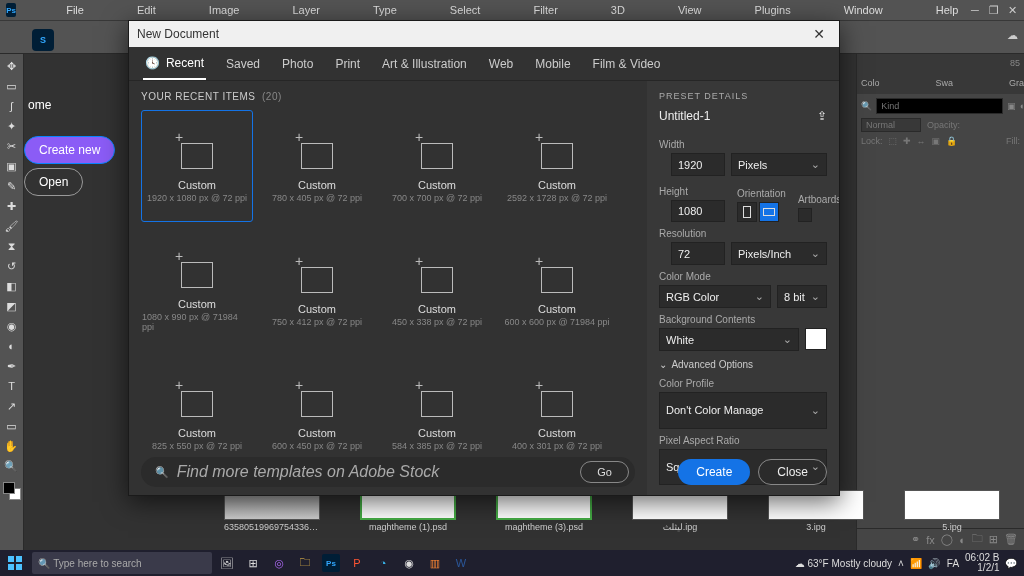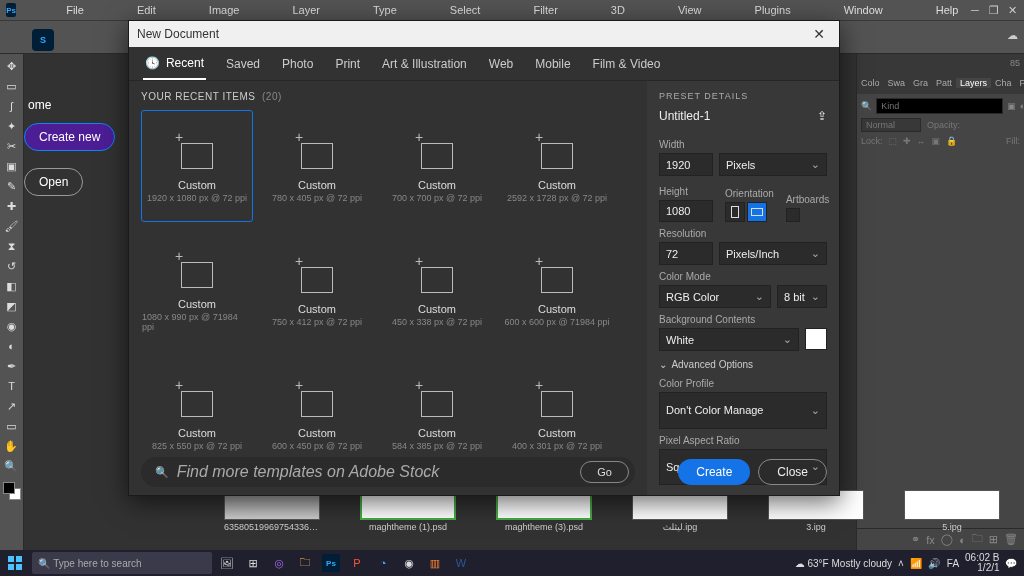--- a/index.html
+++ b/index.html
@@ -24,30 +24,30 @@
   .toolbar { width: 24px; background: #535353; display:flex; flex-direction:column; align-items:center; padding-top:2px; gap:0; border-right:1px solid #2a2a2a;}
   .toolbar .tool { width:22px; height:20px; display:flex; align-items:center; justify-content:center; color:#ddd; }
   .toolbar .swatch { width:18px; height:18px; position:relative; margin-top:6px;}
   .toolbar .swatch .fg { width:12px;height:12px;background:#000;border:1px solid #888;position:absolute;top:0;left:0;}
   .toolbar .swatch .bg { width:12px;height:12px;background:#fff;border:1px solid #888;position:absolute;bottom:0;right:0;}
 
   
   .homeview { flex:1; background:#323232; position:relative;}
   .home-label { position:absolute; left:4px; top:44px; color:#fff; font-size:12px;}
   .pill-btn { position:absolute; left:0px; border-radius:14px; padding:6px 14px; font-size:12px; color:#fff;}
-  .pill-create { top:69px; background:#4c1d95; border:1px solid #0a84ff;text-align:right;}
+  .pill-create { top:82px; background:#8b5cf6; border:1px solid #0a84ff;text-align:right;}
   .pill-open { top:114px; background:transparent; border:1px solid #999;}
   .thumbrow { position:absolute; bottom:10px; left:200px; right:10px; height:50px; display:flex; gap:40px; }
   .thumbrow .th { width:96px; text-align:center; }
   .thumbrow .th .box { width:96px; height:30px; background:#fff; border:1px solid #555;}
   .thumbrow .th .cap { font-size:9px; color:#ccc; margin-top:2px; white-space:nowrap; overflow:hidden; text-overflow:ellipsis;}
 
   
   .panels { width:168px; background:#454545; border-left:1px solid #2a2a2a; display:flex; flex-direction:column;}
-  .panel-tabs { height:22px; background:#383838; display:flex; align-items:center; font-size:9px; color:#aaa;}
+  .panel-tabs { height:22px; background:#383838; display:flex; align-items:center; font-size:9px; color:#aaa;gap:48px;}
   .panel-tabs span { padding:0 4px; }
   .panel-tabs span.active { background:#454545; color:#fff; }
   .layers-body { flex:1; padding:4px; font-size:9px; color:#888;}
   .layers-search { display:flex; align-items:center; gap:4px; margin-bottom:4px;}
   .layers-search input { flex:1; background:#000000; border:1px solid #2a2a2a; color:#888; font-size:9px; padding:2px 4px;}
   .layers-row { display:flex; align-items:center; gap:6px; margin-bottom:4px; color:#777;}
   .layers-row .sel { background:#383838; border:1px solid #2a2a2a; padding:1px 4px; font-size:9px; color:#777; }
   .panel-footer { height:22px; border-top:1px solid #2a2a2a; display:flex; align-items:center; justify-content:flex-end; gap:6px; padding:0 6px; color:#888;}
 
   
@@ -74,21 +74,21 @@
   .stockbar { position:absolute; bottom:8px; left:12px; right:12px; height:30px; background:#2b2b2b; border-radius:16px; display:flex; align-items:center; padding:0 6px 0 14px; gap:8px;}
   .stockbar .search { color:#aaa; font-style:italic; font-size:16px; flex:1;}
   .stockbar .go { border:1px solid #888; border-radius:14px; padding:4px 16px; font-size:11px; color:#ddd; background:transparent;}
 
   .preset-details { width:192px; background:#383838; padding:10px 12px; display:flex; flex-direction:column; font-size:10px; color:#ccc;}
   .pd-head { font-size:9px; letter-spacing:1px; color:#aaa; margin-bottom:8px;}
   .pd-name { display:flex; align-items:center; justify-content:space-between; margin-bottom:10px;}
   .pd-name span { color:#eee; font-size:12px;}
   .pd-label { color:#aaa; font-size:10px; margin:6px 0 3px;}
   .pd-row { display:flex; gap:6px; }
-  .pd-input { background:#2b2b2b; border:1px solid #222; color:#eee; font-size:11px; padding:4px 6px; width:54px;}
+  .pd-input { background:#2b2b2b; border:1px solid #222; color:#eee; font-size:11px; padding:4px 6px; width:54px;margin-left:12px;}
   .pd-select { background:#2b2b2b; border:1px solid #222; color:#eee; font-size:11px; padding:4px 6px; flex:1; display:flex; align-items:center; justify-content:space-between;}
   .pd-select .chev { color:#aaa; }
   .orient-row { display:flex; gap:12px; align-items:flex-end; margin-top:4px;}
   .orient-btns { display:flex; gap:2px;}
   .orient-btns .ob { width:20px; height:20px; border:1px solid #222; background:#2b2b2b; display:flex;align-items:center;justify-content:center;}
   .orient-btns .ob.active { background:#1473e6;}
   .orient-btns .ob .r { border:1px solid #ddd;}
   .ob .portrait { width:8px;height:12px;} .ob .landscape{width:12px;height:8px;}
   .artboard-chk { width:14px;height:14px; border:1px solid #222; background:#2b2b2b;}
   .swatch-white { width:22px;height:22px; background:#fff; border:1px solid #222;}

